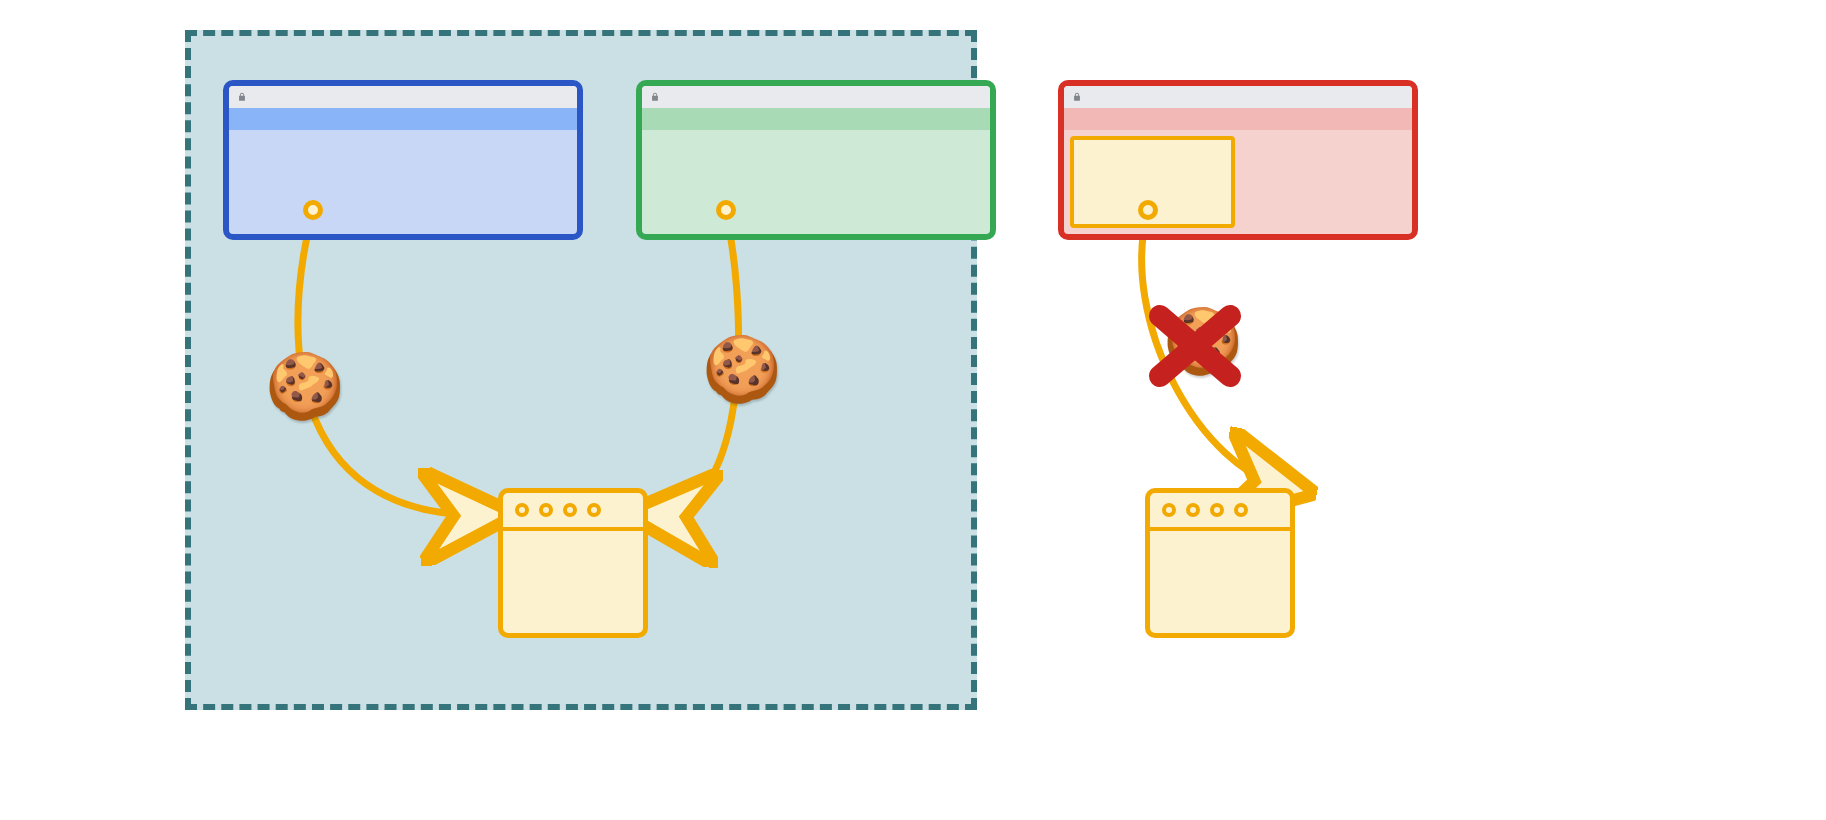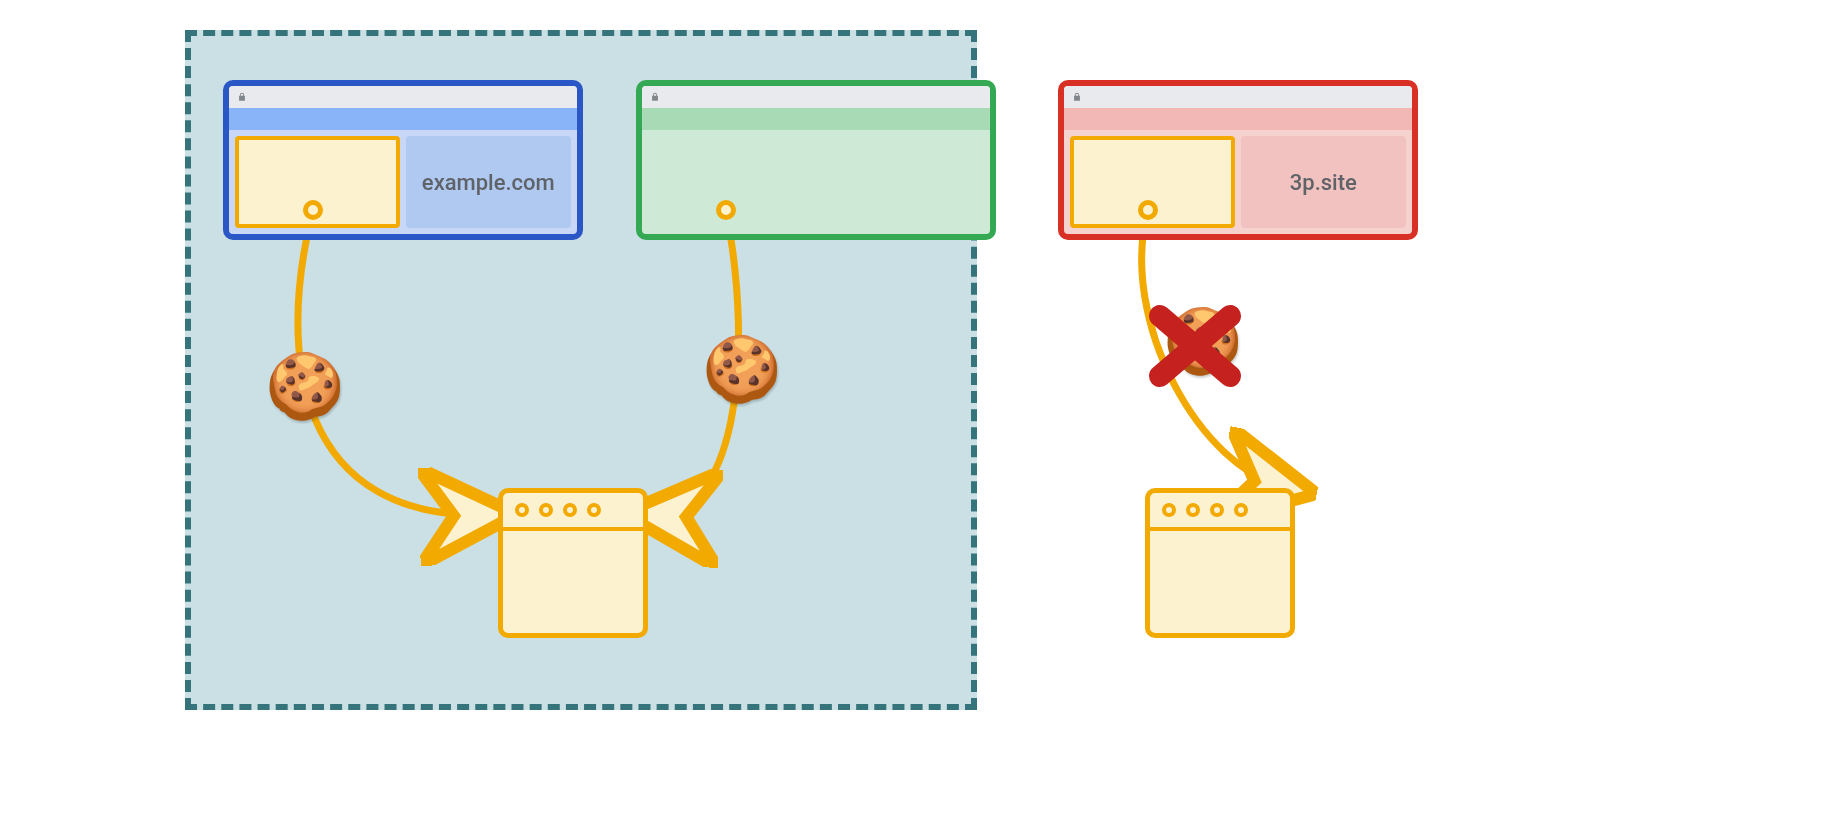--- a/index.html
+++ b/index.html
@@ -162,26 +162,20 @@
     <path d="M 1148 210 C 1118 320, 1200 470, 1288 488" fill="none" stroke="#f2a900" stroke-width="7" marker-end="url(#arrowHead)"></path>
   </svg>
 
   <div class="browser blue" style="left:223px; top:80px;">
     <div class="chrome-bar">
       <svg class="lock" viewBox="0 0 24 24">
           <path fill="currentColor" d="M17 9V7a5 5 0 10-10 0v2H5v12h14V9h-2zm-8 0V7a3 3 0 116 0v2H9z"></path>
         </svg>
     </div>
     <div class="header-band"></div>
-    <div class="content">
-      <div class="embed"></div>
-      <div class="label-pane">
-        <span>example.com</span>
-      </div>
-    </div>
   </div>
   <div class="anchor-ring" style="left:313px; top:210px;"></div>
 
   <div class="browser green" style="left:636px; top:80px;">
     <div class="chrome-bar">
       <svg class="lock" viewBox="0 0 24 24">
           <path fill="currentColor" d="M17 9V7a5 5 0 10-10 0v2H5v12h14V9h-2zm-8 0V7a3 3 0 116 0v2H9z"></path>
         </svg>
     </div>
     <div class="header-band"></div>
@@ -190,23 +184,20 @@
 
   <div class="browser red" style="left:1058px; top:80px;">
     <div class="chrome-bar">
       <svg class="lock" viewBox="0 0 24 24">
           <path fill="currentColor" d="M17 9V7a5 5 0 10-10 0v2H5v12h14V9h-2zm-8 0V7a3 3 0 116 0v2H9z"></path>
         </svg>
     </div>
     <div class="header-band"></div>
     <div class="content">
       <div class="embed"></div>
-      <div class="label-pane">
-        <span>3p.site</span>
-      </div>
     </div>
   </div>
   <div class="anchor-ring" style="left:1148px; top:210px;"></div>
 
   <div class="cookie" style="left:265px; top:355px;">🍪</div>
   <div class="cookie" style="left:702px; top:338px;">🍪</div>
   <div class="cookie" style="left:1163px; top:310px;">🍪</div>
 
   <svg class="blocked-x" viewBox="0 0 100 100" style="left:1145px; top:296px;">
     <path d="M15 20 L85 80 M85 20 L15 80" stroke="#c5221f" stroke-width="22" stroke-linecap="round"></path>

